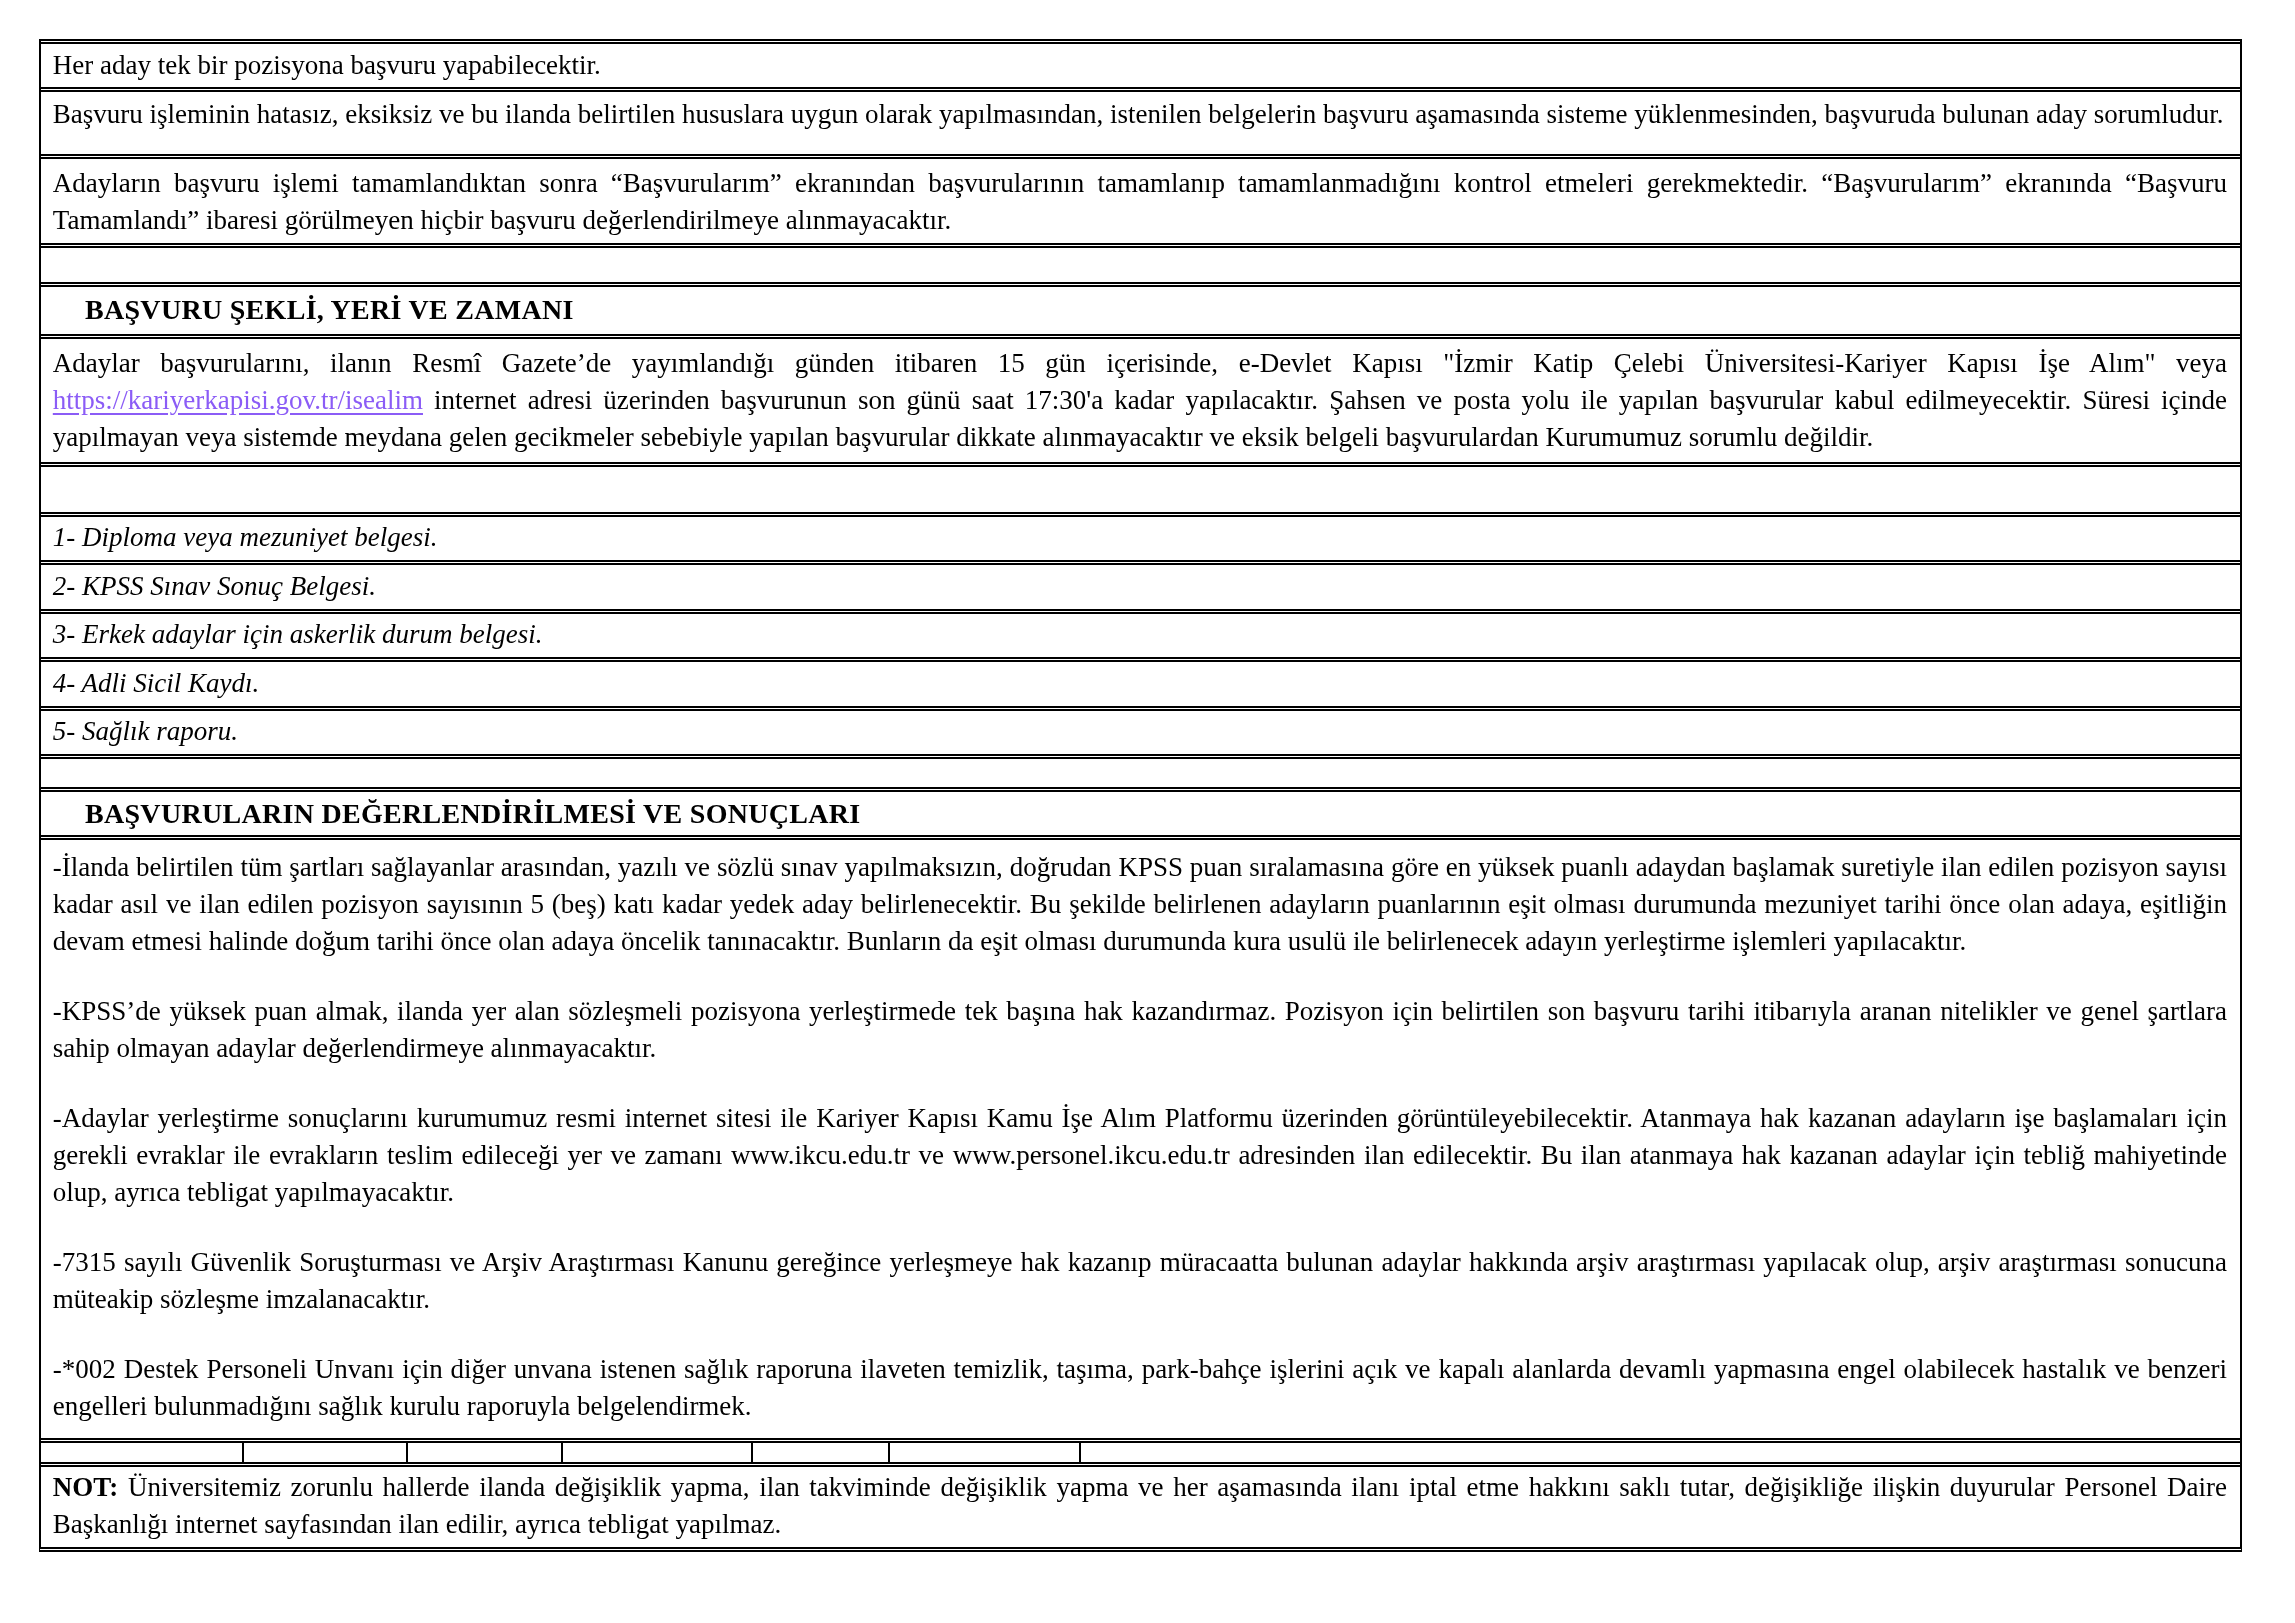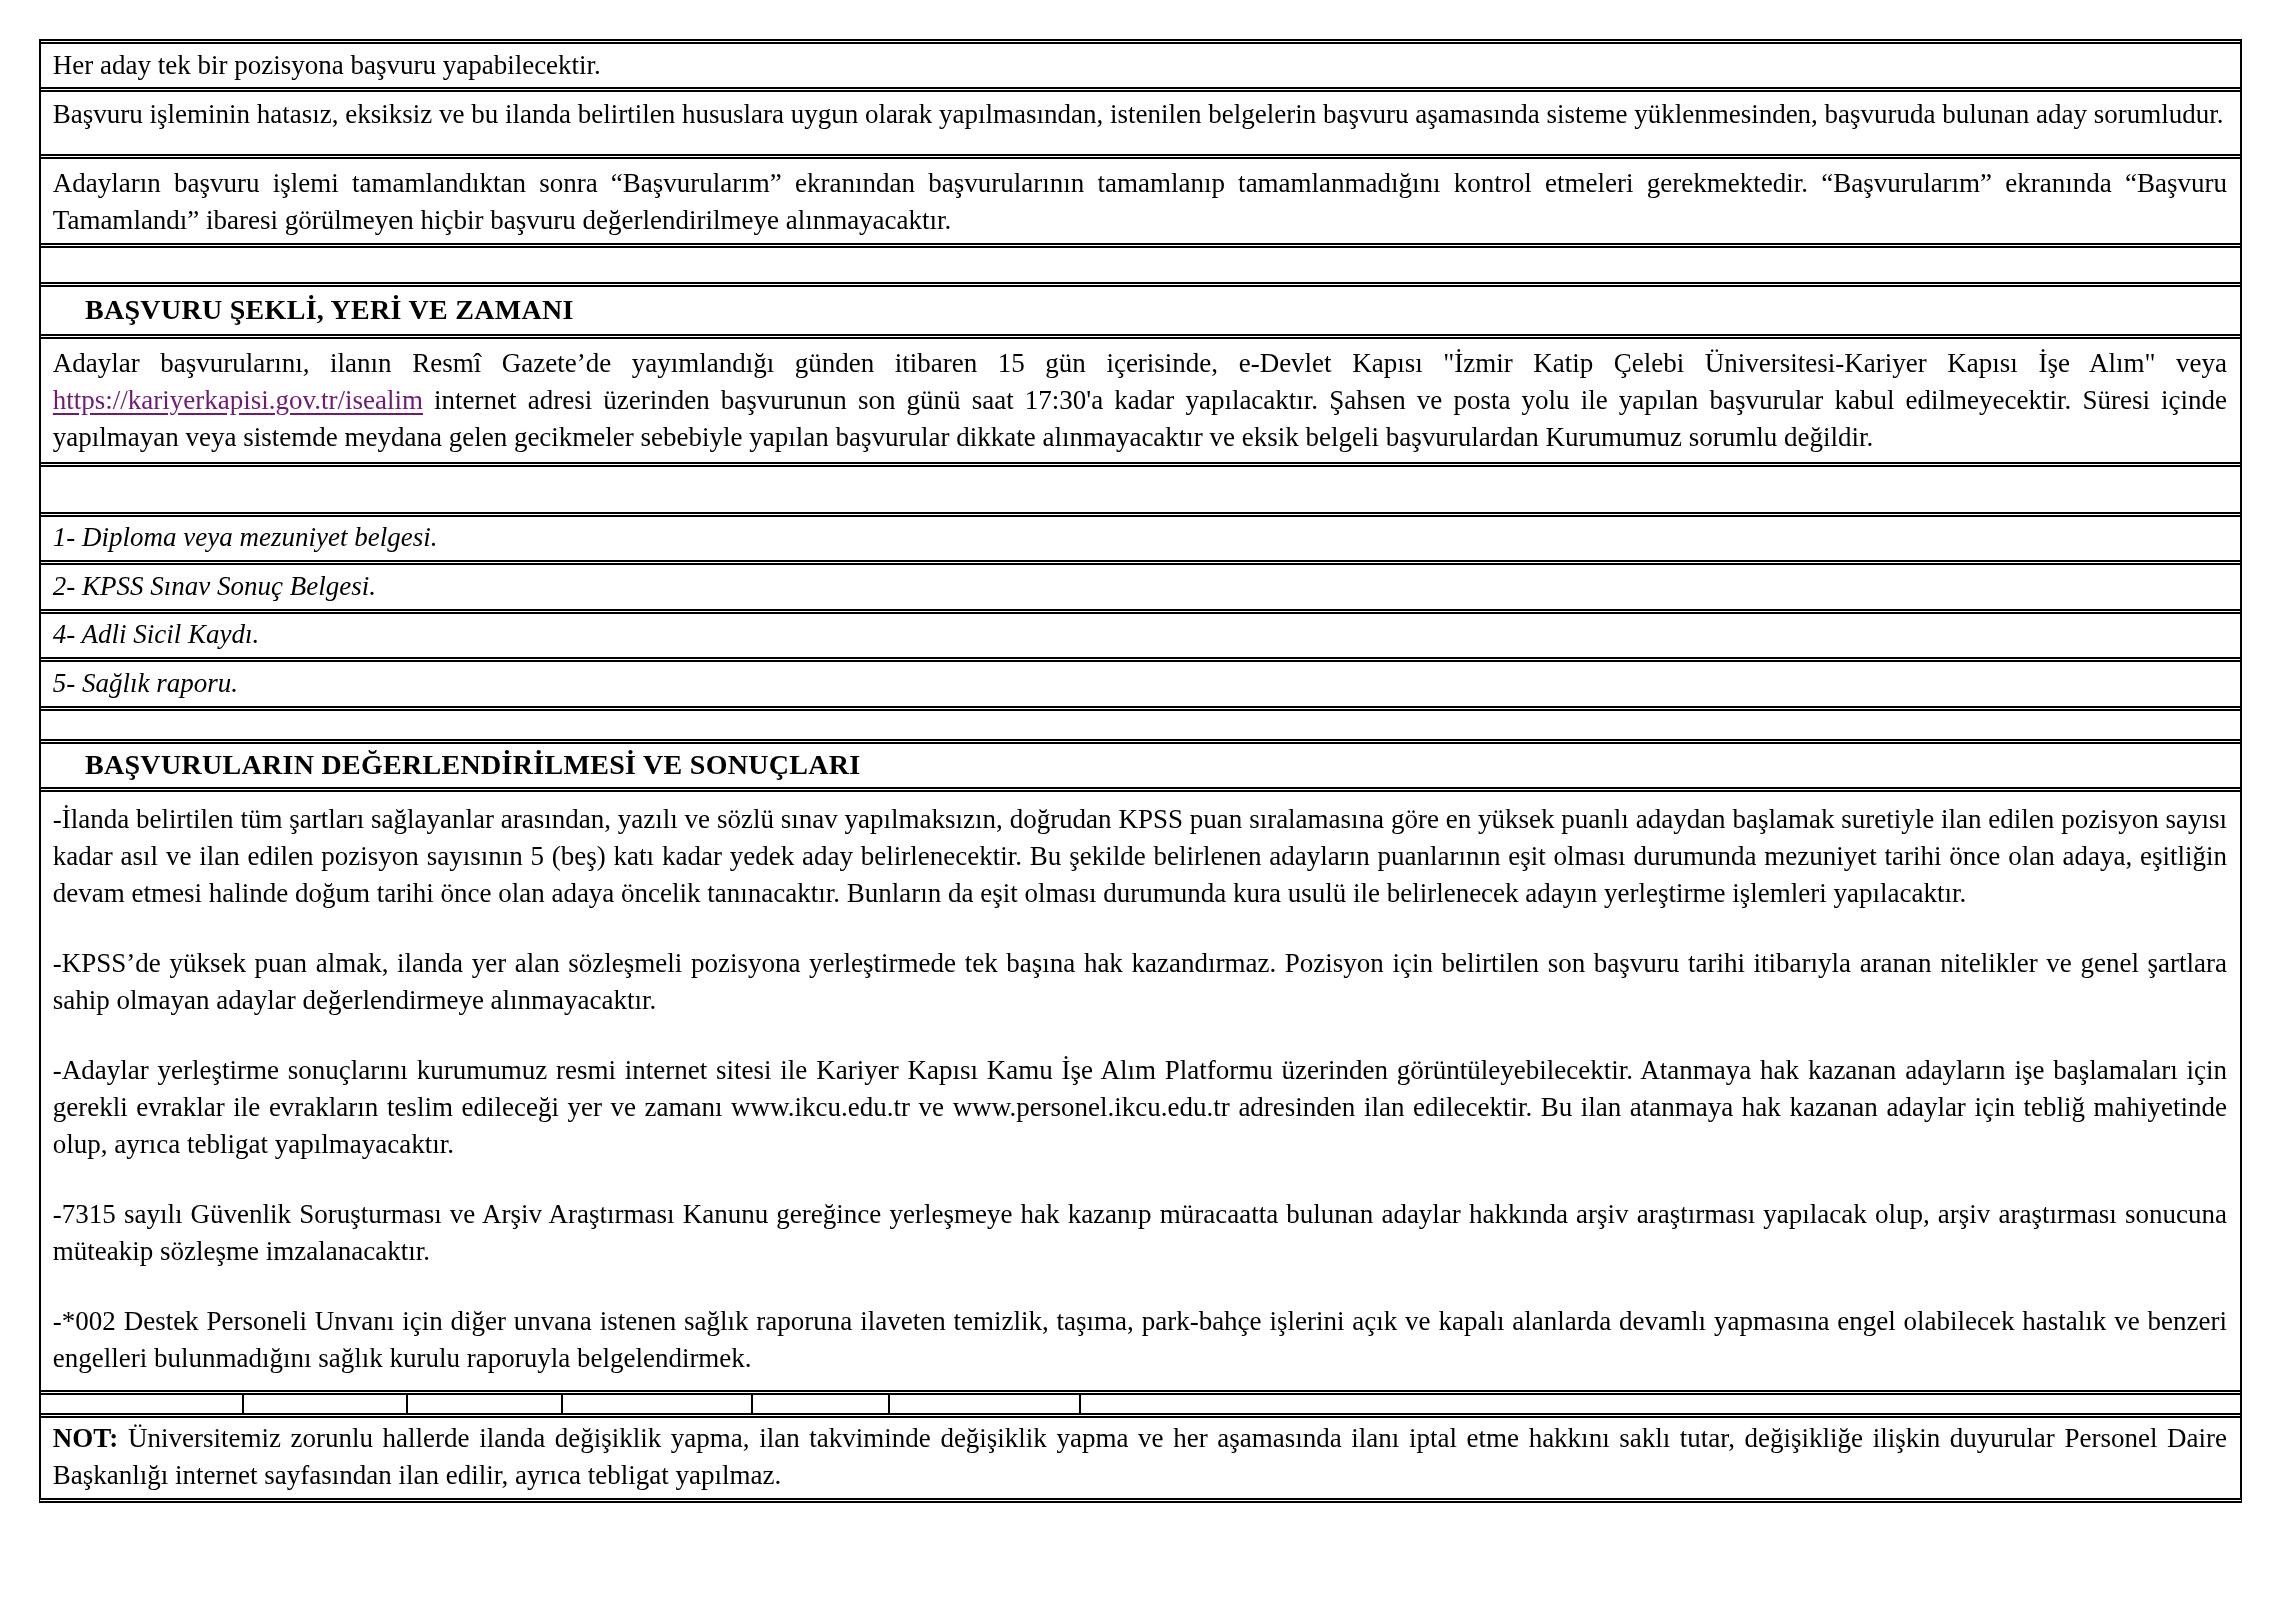--- a/index.html
+++ b/index.html
@@ -52,21 +52,21 @@
   .hdr-a          { min-height: 52px; }
   .hdr-b          { min-height: 53px; }
   .hdr-c          { min-height: 35px; }
   .r-para         { min-height: 128px; padding-top: 6.5px; }
   .r-list         { min-height: 38px; font-style: italic; }
   .r-eval         { min-height: 517px; padding-top: 7.9px; padding-bottom: 13px; }
   .r-eval p       { margin: 1px 0 0 0; }
   .r-eval p + p   { margin-top: 33px; }
   .r-note         { min-height: 73px; padding-top: 2px; }
   .doc-link {
-    color: #701a75;
+    color: #8b5cf6;
     text-decoration: underline;
     text-underline-offset: 3.9px;
   }
   .bold { font-weight: bold; }
   
   .grid-strip {
     min-height: 23.6px;
     padding: 0;
     display: flex;
     align-items: stretch;
@@ -114,20 +114,23 @@
   <div class="row spacer-b"></div>
 
 
   <div class="row r-list v-center">
     <p>1- Diploma veya mezuniyet belgesi.</p>
   </div>
   <div class="row r-list v-center">
     <p>2- KPSS Sınav Sonuç Belgesi.</p>
   </div>
   <div class="row r-list v-center">
+    <p>3- Erkek adaylar için askerlik durum belgesi.</p>
+  </div>
+  <div class="row r-list v-center">
     <p>4- Adli Sicil Kaydı.</p>
   </div>
   <div class="row r-list v-center">
     <p>5- Sağlık raporu.</p>
   </div>
 
   <div class="row spacer-c"></div>
 
   <div class="row hdr-c header-row v-center">
     <p>BAŞVURULARIN DEĞERLENDİRİLMESİ VE SONUÇLARI</p>

